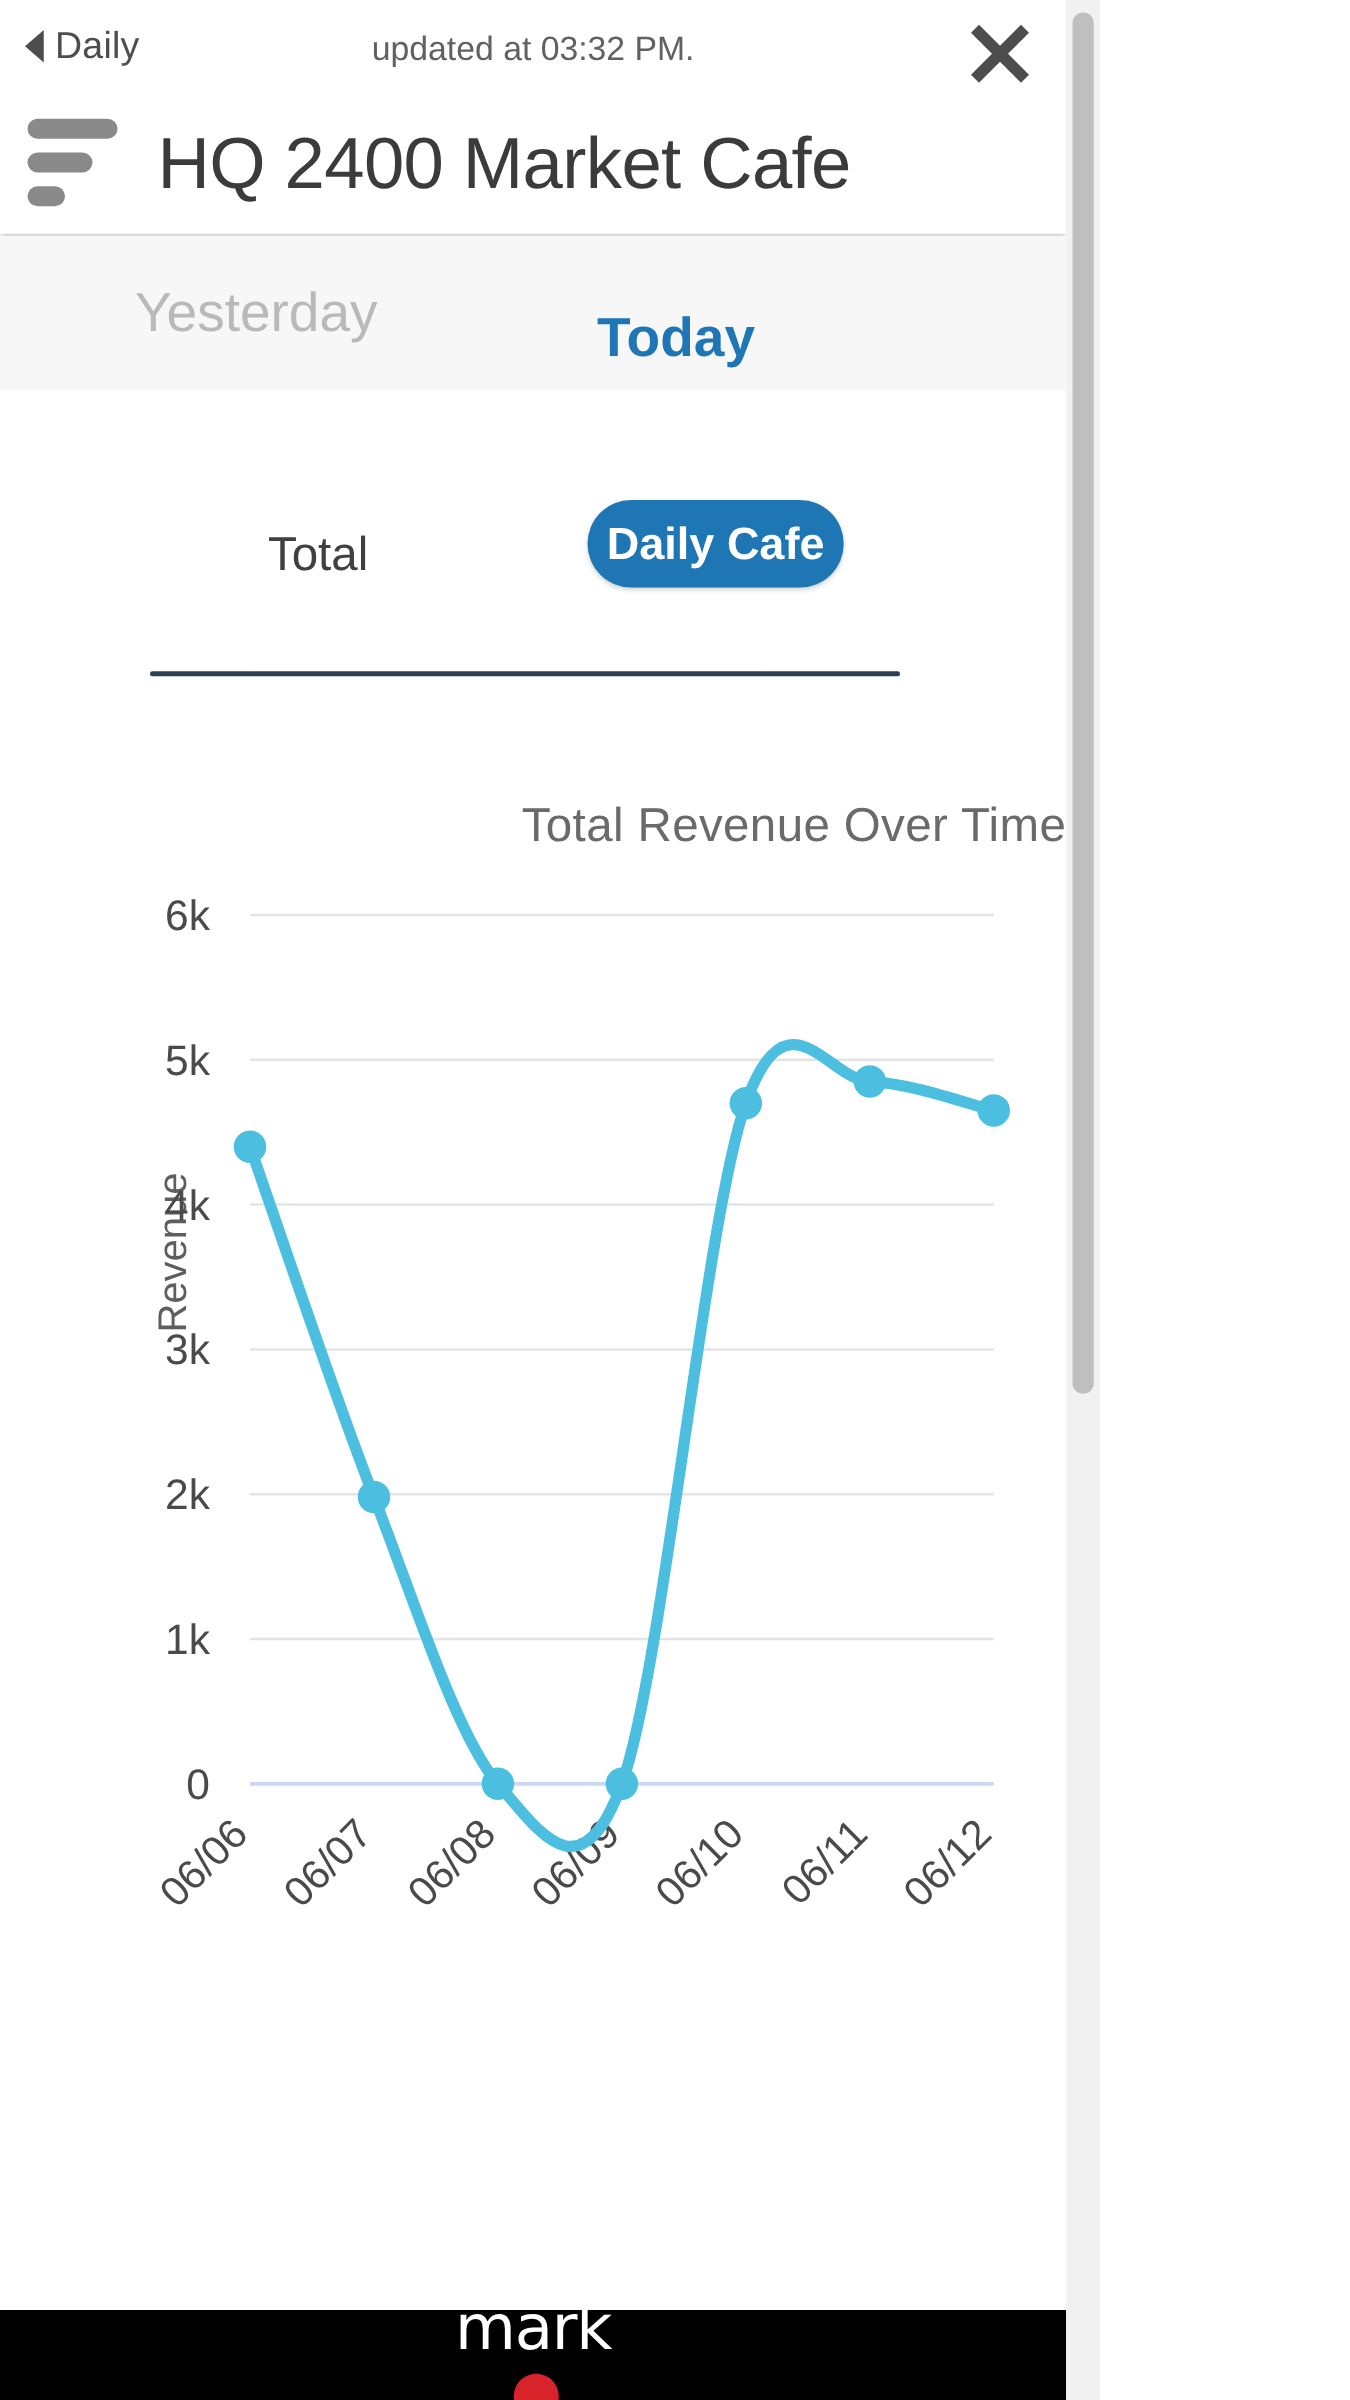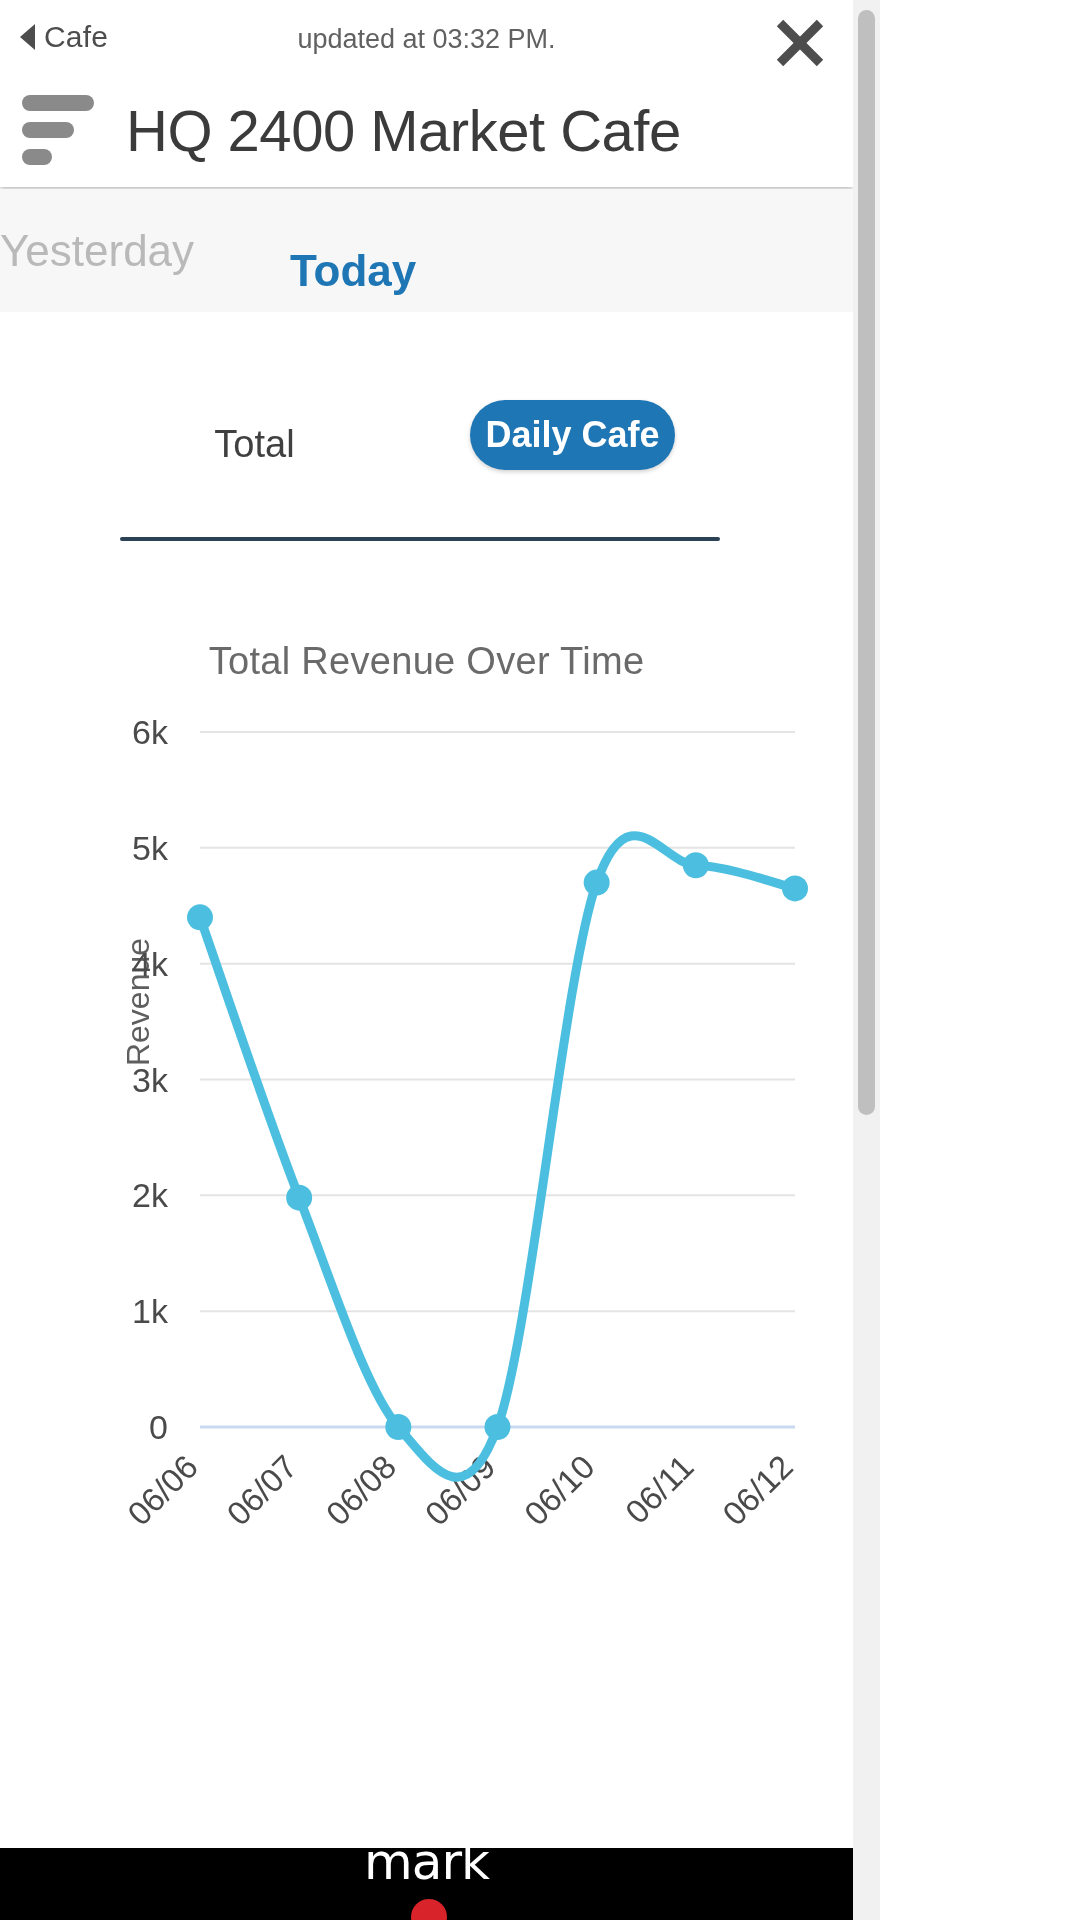--- a/index.html
+++ b/index.html
@@ -72,22 +72,22 @@
   }
 
   
   .daytabs{
     position:absolute;left:0;top:189px;width:853px;height:123px;
     background:#f7f7f7;
     display:flex;align-items:center;
     box-sizing:border-box;
   }
   .daytab{
-    display:flex;align-items:center;justify-content:flex-start;
-    height:123px;cursor:pointer;user-select:none;
+    display:flex;align-items:center;justify-content:flex-end;
+    height:123px;cursor:pointer;user-select:none;padding-left:12px;
   }
   .daytab.yesterday{width:290px;}
   .daytab.today{width:290px;margin-top:40px;}
   .daytab .lbl{font-size:44px;}
   .daytab.yesterday .lbl{color:#b9b9b9;}
   .daytab.today .lbl{color:#1f76b4;font-weight:700;}
 
   
   .content{
     position:absolute;left:0;top:312px;width:853px;height:1500px;
@@ -121,21 +121,21 @@
     position:absolute;left:120px;top:225px;
     width:600px;height:4px;background:#2b4256;
     border-radius:2px;
   }
 
   
   .chart-wrap{
     position:absolute;left:0;top:300px;width:853px;height:1150px;
   }
   .chart-title{
-    position:absolute;left:0;top:28px;width:853px;text-align:center;
+    position:absolute;left:0;top:28px;width:853px;text-align:right;
     font-size:38px;color:#6a6a6a;letter-spacing:0.3px;
   }
   .plot{
     position:absolute;left:0;top:80px;width:853px;height:1060px;text-decoration:underline;
   }
   .plot svg{display:block;width:853px;height:1060px;}
   .ylabel{
     position:absolute;left:-10px;top:370px;
     width:300px;
     transform:rotate(-90deg);transform-origin:150px 20px;
@@ -179,21 +179,21 @@
 <body>
 
 <div id="app">
 
   <div class="header">
 
     <div class="topbar">
 
       <div class="home-link">
         <span class="back-caret"></span>
-        <span class="home-label">Cafe</span>
+        <span class="home-label">Daily</span>
       </div>
 
       <div class="updated">updated at 03:32 PM.</div>
 
       <div class="close-btn">
         <svg width="56" height="56" viewBox="0 0 56 56">
           <line x1="8" y1="8" x2="48" y2="48" stroke="#4d4d4d" stroke-width="9" stroke-linecap="butt"></line>
           <line x1="48" y1="8" x2="8" y2="48" stroke="#4d4d4d" stroke-width="9" stroke-linecap="butt"></line>
         </svg>
       </div>

